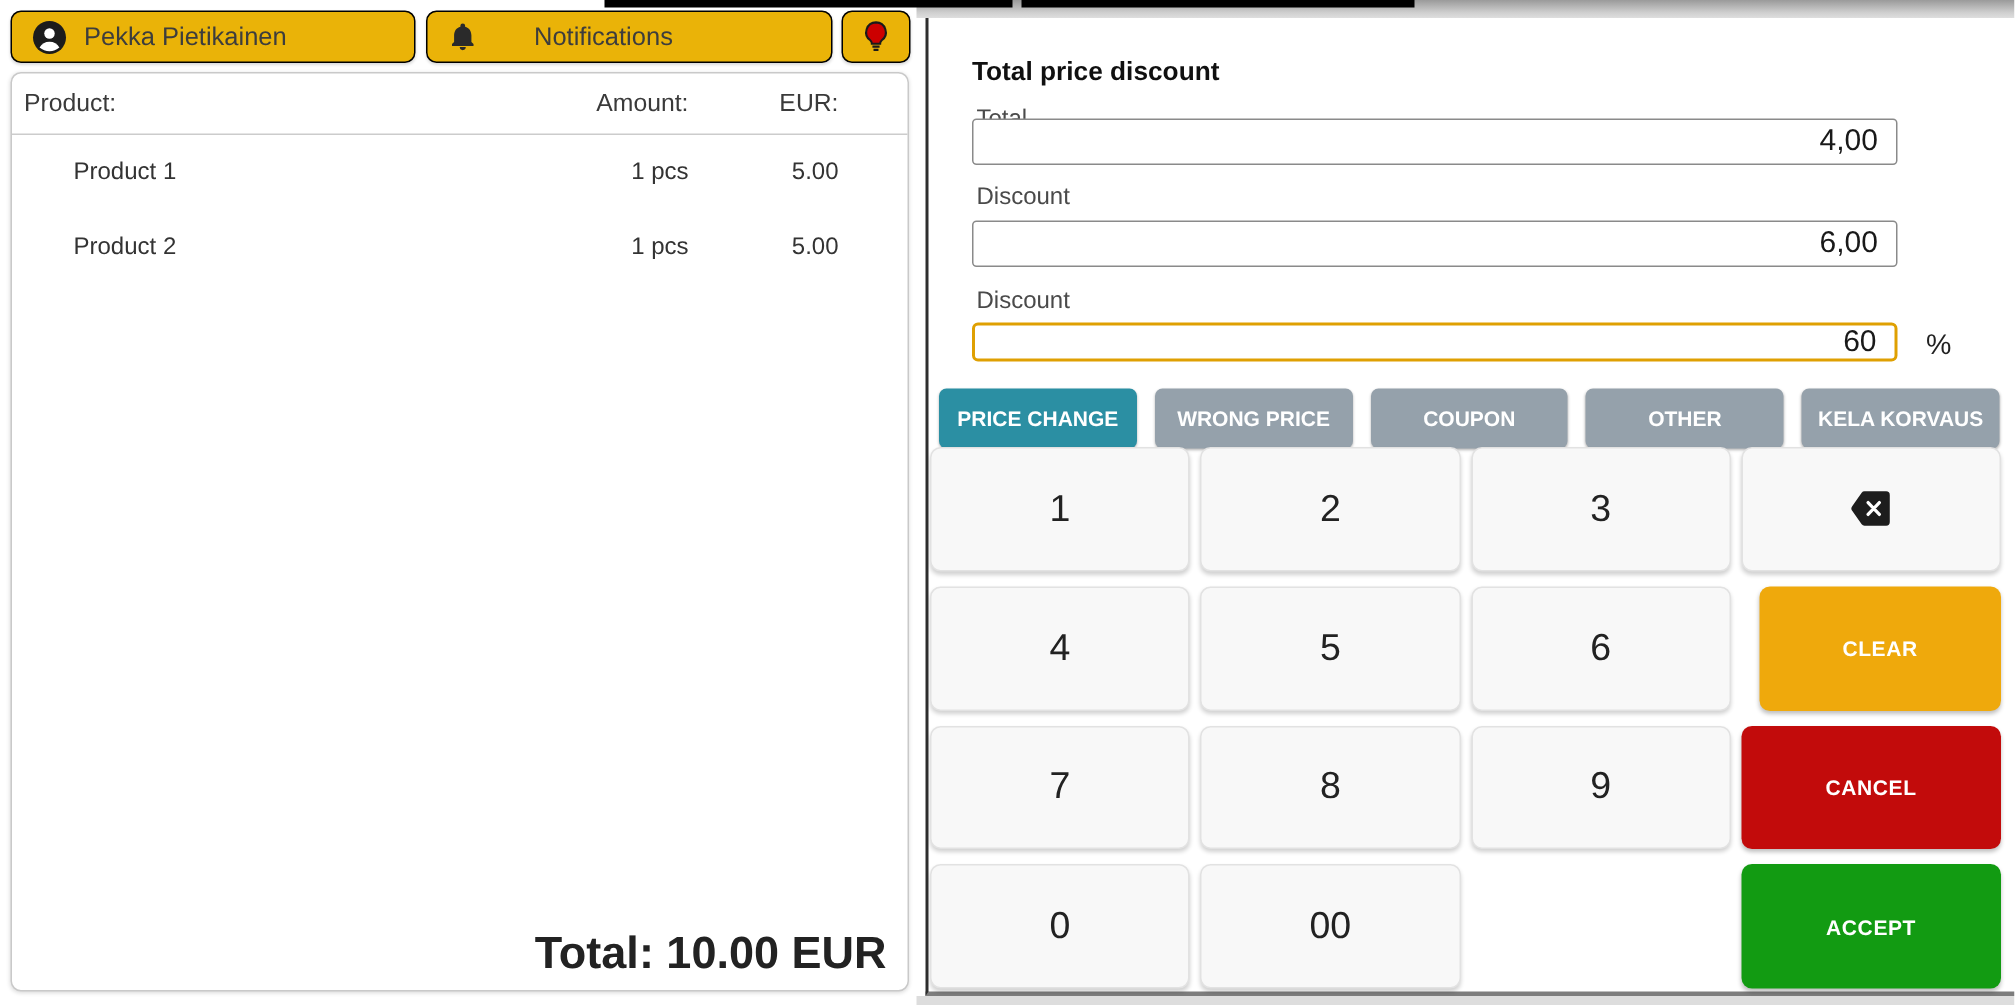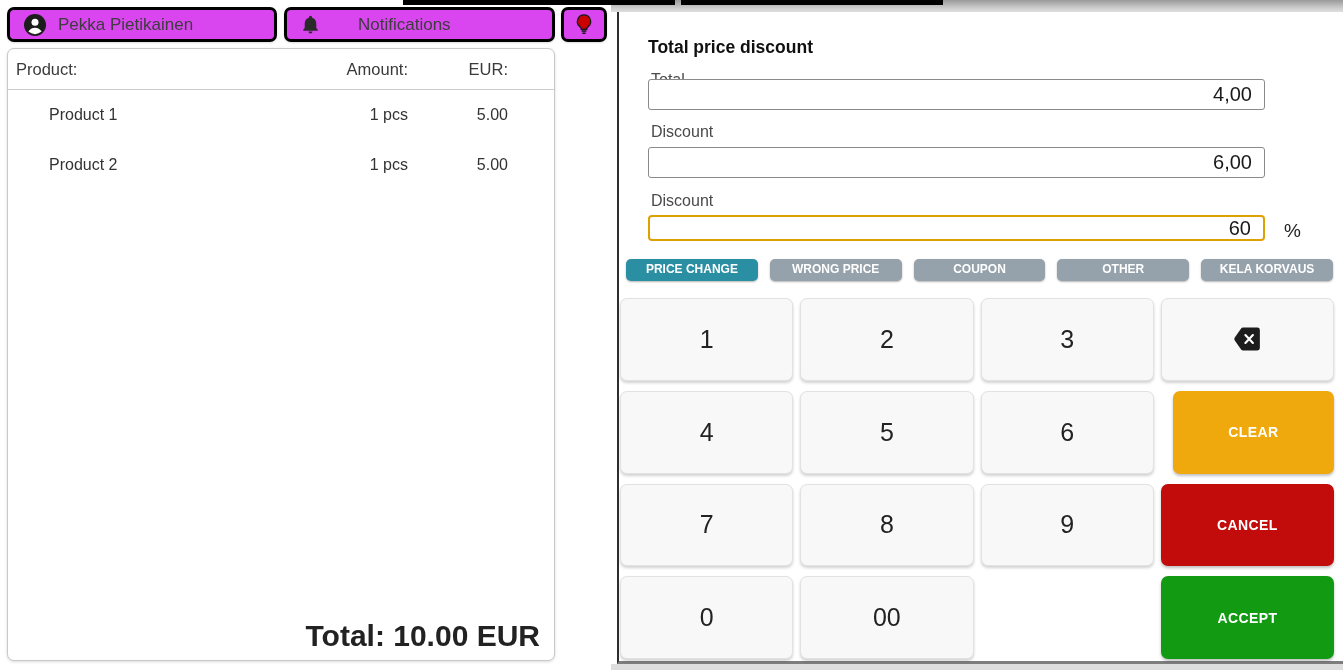--- a/index.html
+++ b/index.html
@@ -17,33 +17,33 @@
 
   
   .right-top-strip { position:absolute; left:611px; top:0; width:732px; height:12px;
     background:linear-gradient(180deg,#9a9a9a 0%,#cfcfcf 70%,#dedede 100%); }
   .right-bottom-strip { position:absolute; left:611px; top:664px; width:732px; height:6px;
     background:#dddddd; }
 
   
   .hdr-btn {
     position:absolute; top:7px; height:35px;
-    background:#d946ef; border:3px solid #000000; border-radius:7px;
+    background:#eab308; border:1px solid #000000; border-radius:7px;
     box-shadow:0 1px 2px rgba(0,0,0,.14);
     display:flex; align-items:center; gap:11px; padding:0 13px;
     font-size:17px; color:#3d3d3d; cursor:pointer;
   }
   .user-btn  { left:7px;   width:270px; }
   .notif-btn { left:284px; width:271px;gap:37px; }
   .lamp-btn  { left:561px; width:46px; justify-content:center; padding:0; }
   .hdr-btn svg { flex:0 0 auto; }
 
   
   .cart-card {
-    position:absolute; left:7px; top:48px; width:548px; height:613px;
+    position:absolute; left:7px; top:48px; width:599px; height:613px;
     background:#fff; border:1px solid #c9c9c9; border-radius:7px;
     box-shadow:0 1px 3px rgba(0,0,0,.15);
   }
   .cart-grid { display:grid; grid-template-columns:1fr 120px 100px; padding-right:46px; align-items:center; }
   .cart-header { height:41px; border-bottom:1px solid #cccccc; font-size:16.5px; color:#3a3a3a; }
   .cart-header .c-product { padding-left:8px; }
   .c-amount, .c-eur { text-align:right; }
   .cart-row { height:50px; font-size:16px; color:#333; }
   .cart-row:first-of-type { margin-top:9px; }
   .cart-row .c-product { padding-left:41px; }
@@ -68,22 +68,22 @@
     text-align:right; padding:0 12px; font-size:20px; color:#191919;
     font-family:"Liberation Sans","DejaVu Sans",sans-serif; outline:none;
   }
   .f-input.i1 { top:79px; } .f-input.i2 { top:147px; }
   .f-input.i3 { top:215px; height:26px; border:2px solid #dfa002; border-radius:4px; }
   .pct-suffix { position:absolute; left:1284px; top:220px; font-size:19px; color:#222; }
 
   
   .reasons { position:absolute; left:626px; top:259px; width:707px; display:flex; gap:12px; }
   .reason-btn {
-    flex:1; height:22px; border:none; border-radius:5px;
-    background:#95a1ab; color:#fff; font-weight:700; font-size:12px;
+    flex:1; height:40px; border:none; border-radius:5px;
+    background:#95a1ab; color:#fff; font-weight:700; font-size:14px;
     font-family:"Liberation Sans","DejaVu Sans",sans-serif;
     line-height:1.3; text-align:center; padding:0 4px;
     display:flex; align-items:center; justify-content:center;
     box-shadow:0 1px 2px rgba(0,0,0,.3); cursor:pointer;
   }
   .reason-btn.active { background:#2b8fa3; }
 
   
   .keypad {
     position:absolute; left:620px; top:298px; width:714px; height:361px;

